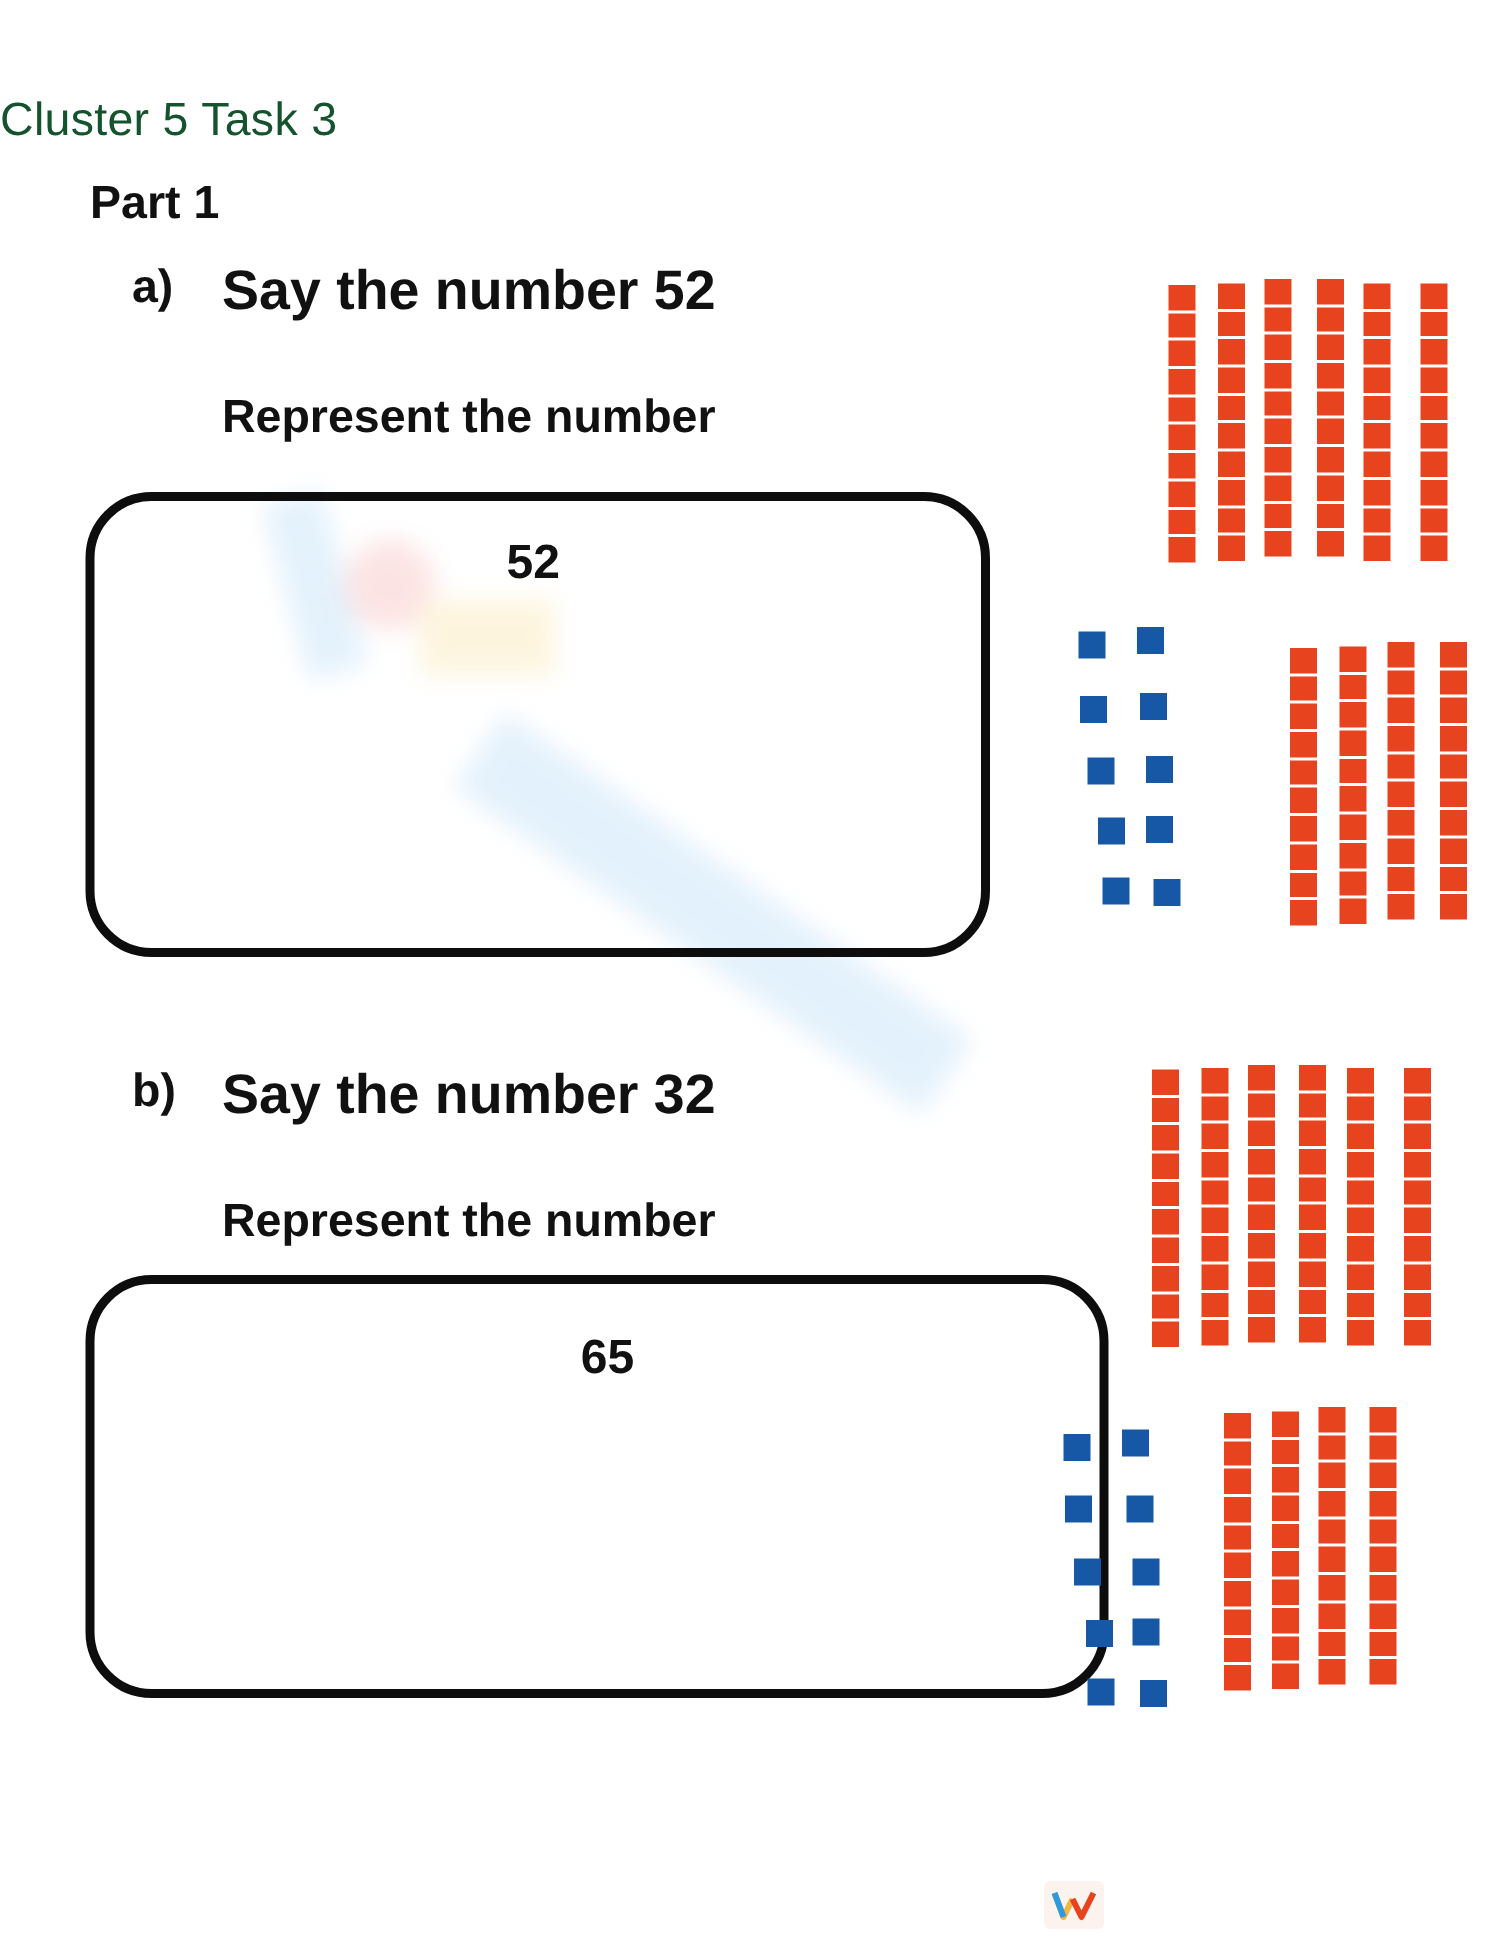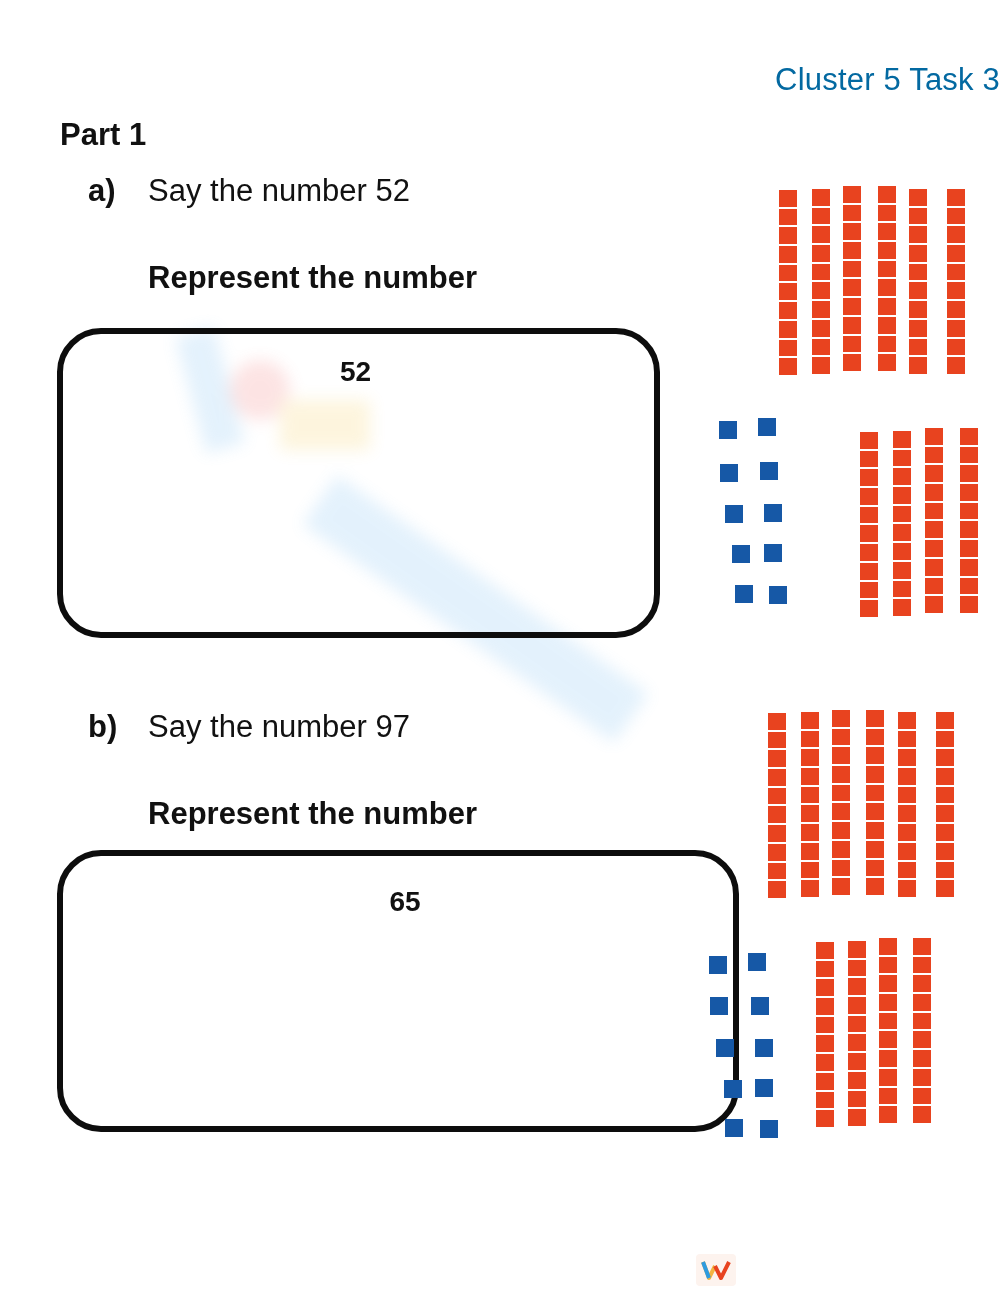--- a/index.html
+++ b/index.html
@@ -1,25 +1,25 @@
 <!DOCTYPE html>
 <html><head>
 <meta charset="utf-8">
 <style>
   html, body { margin:0; padding:0; }
   body { width:1000px; height:1291px; background:#ffffff; position:relative; overflow:hidden;
          font-family:"Liberation Sans", "DejaVu Sans", sans-serif; color:#111; }
   .abs { position:absolute; }
-  .title { left:0; width:1000px; top:62px; text-align:right; font-size:31px; font-weight:normal; color:#0369a1; letter-spacing:0.2px; }
+  .title { left:0; width:1000px; top:62px; text-align:left; font-size:31px; font-weight:normal; color:#14532d; letter-spacing:0.2px; }
   .part { left:60px; top:117px; font-size:31px; font-weight:bold;text-align:center; }
   .qlabel { font-size:31px; font-weight:bold; }
-  .qtext { font-size:31px; font-weight:normal; }
+  .qtext { font-size:37px; font-weight:bold; }
   .rep { font-size:31px; font-weight:bold; }
   .box { border:6px solid #0d0d0d; border-radius:44px; box-sizing:border-box; background:transparent; }
-  .boxnum { position:absolute; left:0; right:0; text-align:center; font-size:28px; font-weight:bold; }
+  .boxnum { position:absolute; left:0; right:0; text-align:center; font-size:32px; font-weight:bold; }
   .rod { position:absolute; width:18px; display:flex; flex-direction:column; gap:2px; }
   .rod span { display:block; width:18px; height:16.7px; background:#e8431f; }
   .unit { position:absolute; width:18px; height:18px; background:#1658a6; }
   .logo { left:696px; top:1254px; display:flex; align-items:center; gap:8px; font-size:25px; font-weight:bold; letter-spacing:0.5px; }
   .logo-w { width:40px; height:32px; display:flex; align-items:center; justify-content:center; background:#fdf3ee; border-radius:4px; }
   .wm-blue { color:#2d9be0; }
   .wm-orange { color:#f3b441; }
   .watermark { position:absolute; pointer-events:none; opacity:0.18; filter:blur(8px); }
 </style>
 </head>
@@ -36,21 +36,21 @@
 <div class="abs part">Part 1</div>
 
 <div class="abs qlabel" style="left:88px;top:173px;">a)</div>
 <div class="abs qtext" style="left:148px;top:173px;">Say the number 52</div>
 <div class="abs rep" style="left:148px;top:260px;">Represent the number</div>
 <div class="abs box" style="left:57px;top:328px;width:603px;height:310px;">
   <div class="boxnum" style="top:22px;left:-6px;">52</div>
 </div>
 
 <div class="abs qlabel" style="left:88px;top:709px;">b)</div>
-<div class="abs qtext" style="left:148px;top:709px;">Say the number 97</div>
+<div class="abs qtext" style="left:148px;top:709px;">Say the number 32</div>
 <div class="abs rep" style="left:148px;top:796px;">Represent the number</div>
 <div class="abs box" style="left:57px;top:850px;width:682px;height:282px;">
   <div class="boxnum" style="top:30px;left:14px;">65</div>
 </div>
 
 <div id="blocksA">
     <div class="rod" style="left: 779px; top: 190px;">
       <span></span>
       <span></span>
       <span></span>

